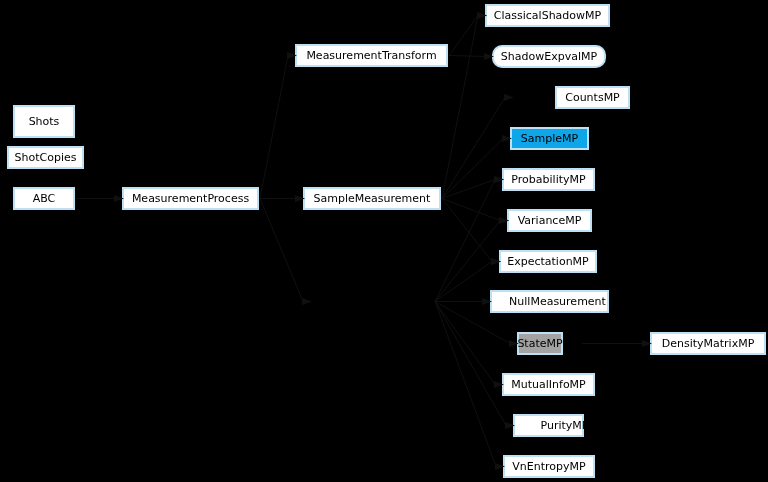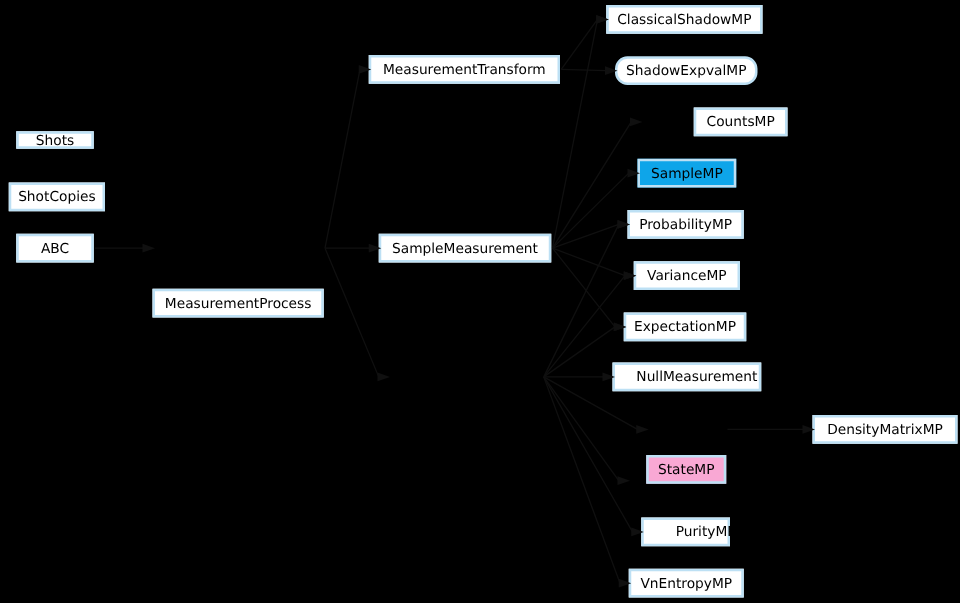--- a/index.html
+++ b/index.html
@@ -76,31 +76,32 @@
       <polygon points="519,343.5 509,340 509,347" fill="#101010"></polygon>
       <line x1="435" y1="301.5" x2="495" y2="384.5" stroke="#101010" stroke-width="1"></line>
       <polygon points="504,384.5 494,381 494,388" fill="#101010"></polygon>
       <line x1="435" y1="301.5" x2="506" y2="425.5" stroke="#101010" stroke-width="1"></line>
       <polygon points="515,425.5 505,422 505,429" fill="#101010"></polygon>
       <line x1="435" y1="301.5" x2="496" y2="466.5" stroke="#101010" stroke-width="1"></line>
       <polygon points="505,466.5 495,463 495,470" fill="#101010"></polygon>
       <line x1="582" y1="343.5" x2="643" y2="343.5" stroke="#101010" stroke-width="1"></line>
       <polygon points="652,343.5 642,340 642,347" fill="#101010"></polygon>
     </svg>
-<div class="node" style="left: 13px; top: 105px; width: 62px; height: 14px; background: rgb(255, 255, 255); border-color: rgb(189, 224, 244); color: rgb(0, 0, 0); text-align: center;">Shots</div>
+<div class="node" style="left: 13px; top: 105px; width: 62px; height: 33px; background: rgb(255, 255, 255); border-color: rgb(189, 224, 244); color: rgb(0, 0, 0); text-align: center;">Shots</div>
     <div class="node" style="left: 7px; top: 146px; width: 77px; height: 23px; background: rgb(255, 255, 255); border-color: rgb(189, 224, 244); color: rgb(0, 0, 0);">ShotCopies</div>
     <div class="node" style="left: 13px; top: 187px; width: 62px; height: 23px; background: rgb(255, 255, 255); border-color: rgb(189, 224, 244); color: rgb(0, 0, 0);">ABC</div>
-    <div class="node" style="left: 122px; top: 187px; width: 137px; height: 23px; background: rgb(255, 255, 255); border-color: rgb(189, 224, 244); color: rgb(0, 0, 0); margin-top: 44px;">MeasurementProcess</div>
+    <div class="node" style="left: 122px; top: 187px; width: 137px; height: 23px; background: rgb(255, 255, 255); border-color: rgb(189, 224, 244); color: rgb(0, 0, 0);">MeasurementProcess</div>
     <div class="node" style="left: 303px; top: 187px; width: 138px; height: 23px; background: rgb(255, 255, 255); border-color: rgb(189, 224, 244); color: rgb(0, 0, 0);">SampleMeasurement</div>
     <div class="node" style="left: 295px; top: 44px; width: 153px; height: 23px; background: rgb(255, 255, 255); border-color: rgb(189, 224, 244); color: rgb(0, 0, 0);">MeasurementTransform</div>
     <div class="node" style="left: 485px; top: 4px; width: 125px; height: 23px; background: rgb(255, 255, 255); border-color: rgb(189, 224, 244); color: rgb(0, 0, 0);">ClassicalShadowMP</div>
     <div class="node" style="left: 492px; top: 45px; width: 114px; height: 23px; background: rgb(255, 255, 255); border-color: rgb(189, 224, 244); color: rgb(0, 0, 0); border-radius: 10px;">ShadowExpvalMP</div>
     <div class="node" style="left: 512px; top: 86px; width: 75px; height: 23px; background: rgb(255, 255, 255); border-color: rgb(189, 224, 244); color: rgb(0, 0, 0); margin-left: 43px;">CountsMP</div>
     <div class="node" style="left: 510px; top: 127px; width: 79px; height: 23px; background: #0ea5e9; border-color: rgb(189, 224, 244); color: rgb(0, 0, 0);">SampleMP</div>
     <div class="node" style="left: 507px; top: 209px; width: 85px; height: 23px; background: rgb(255, 255, 255); border-color: rgb(189, 224, 244); color: rgb(0, 0, 0);">VarianceMP</div>
     <div class="node" style="left: 502px; top: 168px; width: 93px; height: 23px; background: rgb(255, 255, 255); border-color: rgb(189, 224, 244); color: rgb(0, 0, 0);">ProbabilityMP</div>
     <div class="node" style="left: 499px; top: 250px; width: 98px; height: 23px; background: rgb(255, 255, 255); border-color: rgb(189, 224, 244); color: rgb(0, 0, 0);">ExpectationMP</div>
     <div class="node" style="left: 490px; top: 290px; width: 119px; height: 23px; background: rgb(255, 255, 255); border-color: rgb(189, 224, 244); color: rgb(0, 0, 0); padding-left: 16px;">NullMeasurement</div>
-    <div class="node" style="left: 517px; top: 332px; width: 64px; height: 23px; background: #f9a8d4; border-color: rgb(189, 224, 244); color: rgb(0, 0, 0); margin-top: 32px;">StateMP</div>
+    <div class="node" style="left: 517px; top: 332px; width: 46px; height: 23px; background: #a3a3a3; border-color: rgb(189, 224, 244); color: rgb(0, 0, 0);">StateMP</div>
+    <div class="node" style="left: 502px; top: 373px; width: 93px; height: 23px; background: rgb(255, 255, 255); border-color: rgb(189, 224, 244); color: rgb(0, 0, 0);">MutualInfoMP</div>
     <div class="node" style="left: 513px; top: 414px; width: 71px; height: 23px; background: rgb(255, 255, 255); border-color: rgb(189, 224, 244); color: rgb(0, 0, 0); padding-left: 32px;">PurityMP</div>
     <div class="node" style="left: 503px; top: 455px; width: 92px; height: 23px; background: rgb(255, 255, 255); border-color: rgb(189, 224, 244); color: rgb(0, 0, 0);">VnEntropyMP</div>
     <div class="node" style="left: 650px; top: 332px; width: 116px; height: 23px; background: rgb(255, 255, 255); border-color: rgb(189, 224, 244); color: rgb(0, 0, 0);">DensityMatrixMP</div>
   </div>
 
 </body></html>

